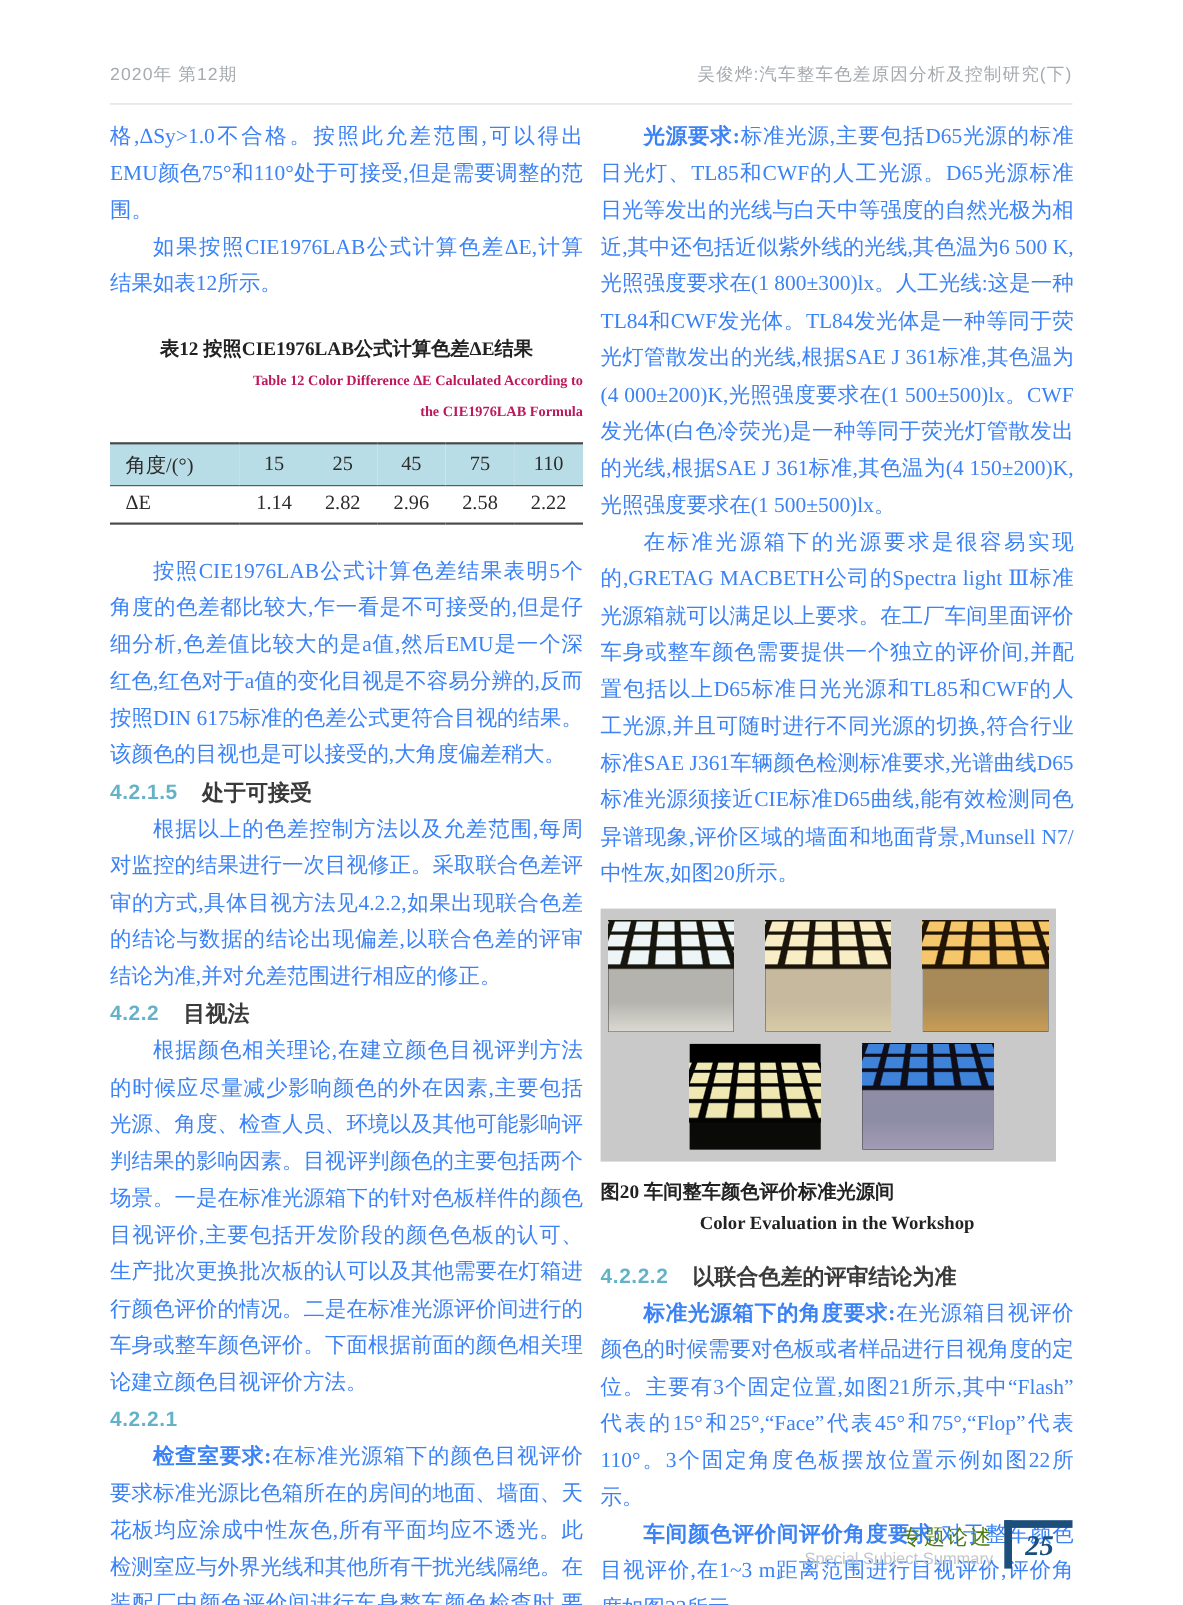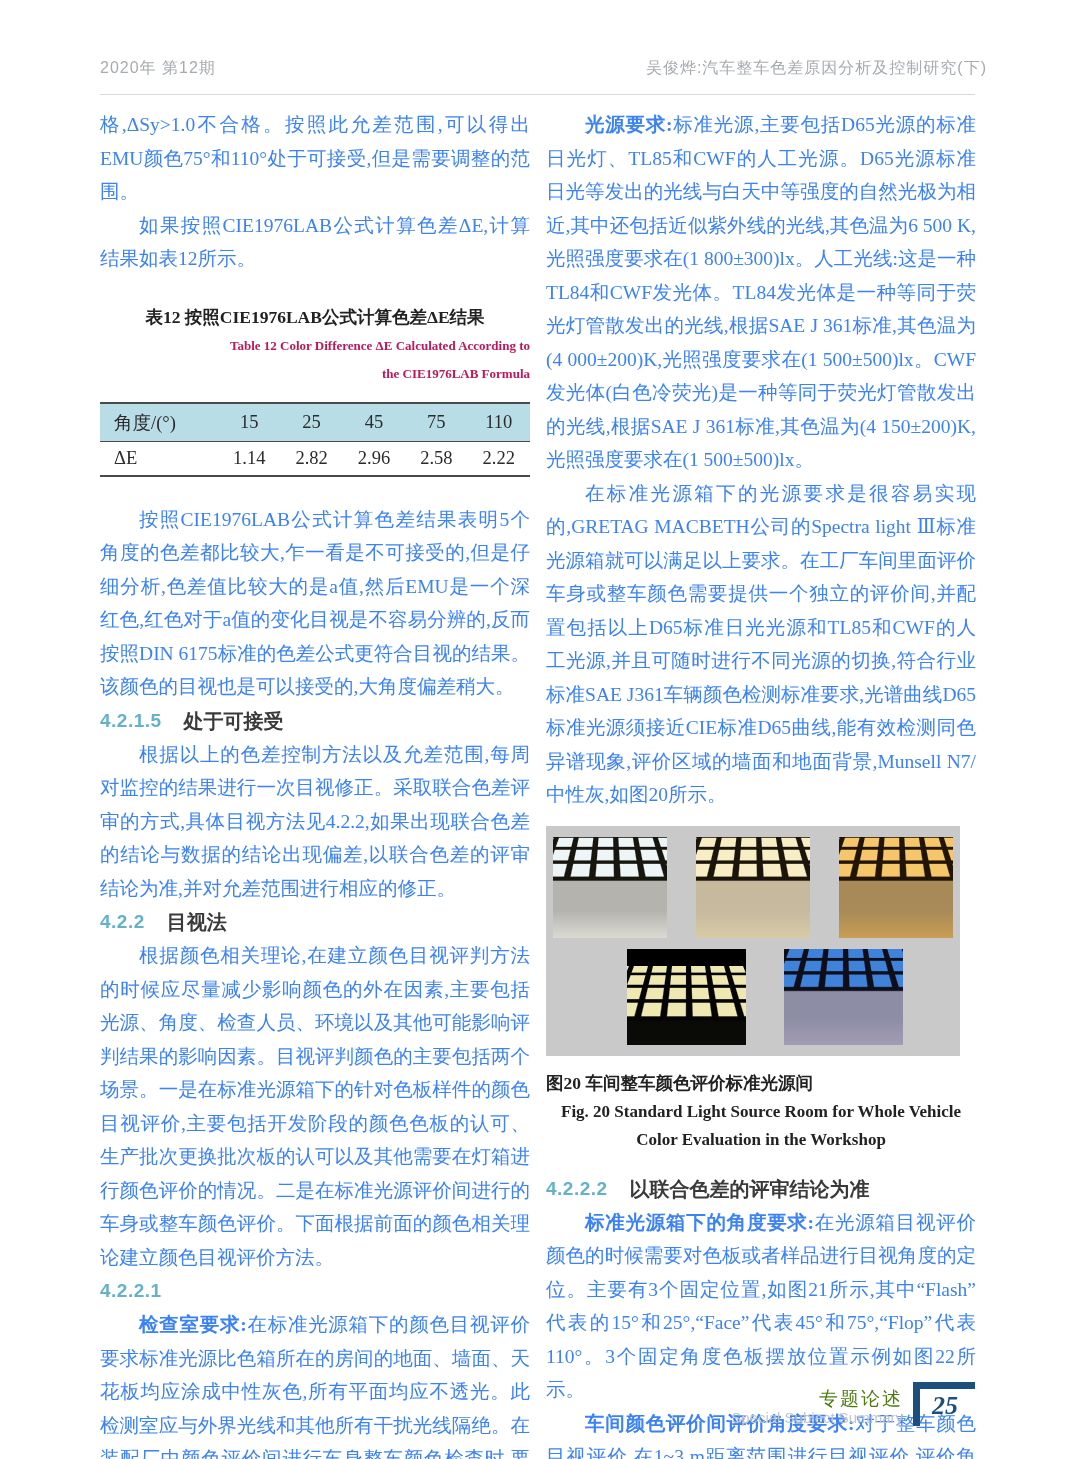--- a/index.html
+++ b/index.html
@@ -10,21 +10,21 @@
     height: 1459px;
     margin: 0 auto;
     background: #ffffff;
     font-family: "Liberation Serif", "DejaVu Serif", serif;
     color: #2b2b2b;
     overflow: hidden;
   }
   
   .pg-header {
     position: absolute;
-    top: 58px; left: 100px; right: 88px;
+    top: 58px; left: 100px; right: 100px;
     display: flex;
     justify-content: space-between;
     align-items: baseline;
     font-family: "Liberation Sans", "DejaVu Sans", sans-serif;
     font-size: 16px;
     color: #a6abb0;
     letter-spacing: 1px;
   }
   .pg-header-rule {
     position: absolute;
@@ -283,21 +283,20 @@
             <div class="ceil"></div>
           </div>
           <div class="photo ph-b" style="--light: #3f82da; --wall: #8e8da6; --floor: #a29cb4; --ceiling: #0e0e1a;">
             <div class="room"></div>
             <div class="ceil"></div>
           </div>
         </div>
       </div>
 
       <div class="fig-caption-zh">图20  车间整车颜色评价标准光源间</div>
-      <div class="fig-caption-en">Fig. 20   Standard Light Source Room for Whole Vehicle</div>
       <div class="fig-caption-en">Color Evaluation in the Workshop</div>
 
       <div class="sp-after-fig"></div>
 
       <h3 class="sec">
         <span class="secnum">4.2.2.2</span>
         <span>以联合色差的评审结论为准</span>
       </h3>
 
       <p class="body indent"><b>标准光源箱下的角度要求:</b><span>在光源箱目视评价颜色的时候需要对色板或者样品进行目视角度的定位。主要有3个固定位置,如图21所示,其中“Flash”代表的15°和25°,“Face”代表45°和75°,“Flop”代表110°。3个固定角度色板摆放位置示例如图22所示。</span></p>

